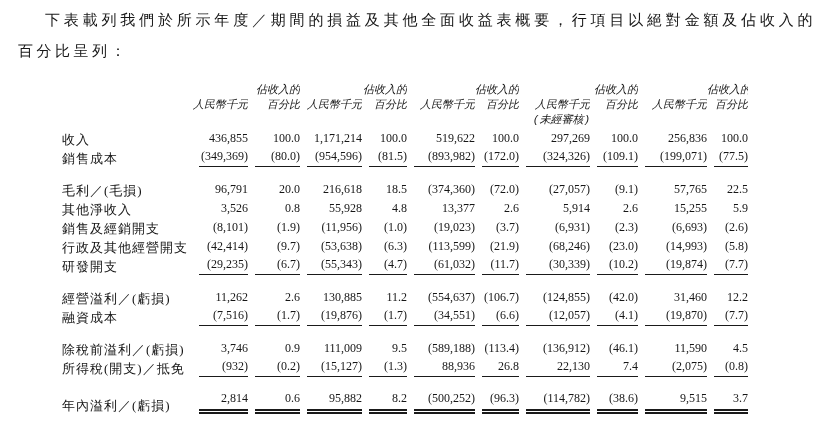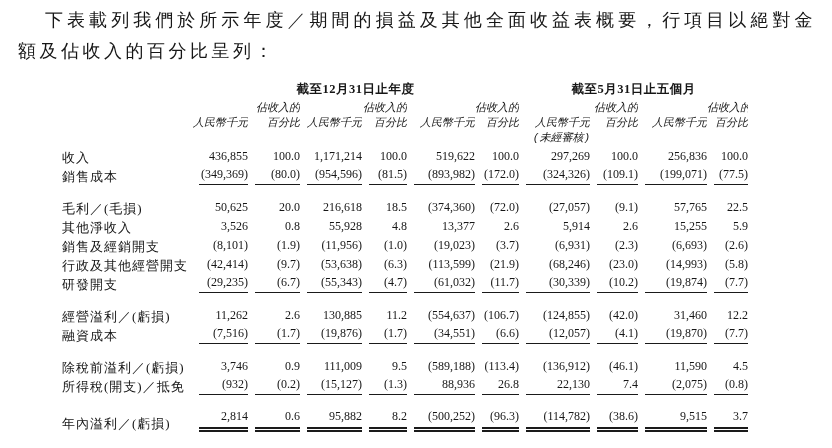--- a/index.html
+++ b/index.html
@@ -4,21 +4,21 @@
 <style>
   html,body{margin:0;padding:0;}
   body{
     width:832px;height:448px;overflow:hidden;
     background:#ffffff;color:#161616;
     font-family:"Liberation Serif","DejaVu Serif",serif;
   }
   .page{width:832px;height:448px;position:relative;}
   .intro{
     margin:5px 16px 0 18px;
-    font-size:18px;line-height:31px;letter-spacing:3.5px;
+    font-size:15px;line-height:31px;letter-spacing:3.5px;
     text-indent:27px;text-align:justify;
   }
   table.fin{
     border-collapse:collapse;table-layout:fixed;
     margin:12px 0 0 62px;width:686px;
     font-size:12px;line-height:16px;
   }
   table.fin td{padding:0;vertical-align:bottom;overflow:hidden;}
   .cv{margin-left:7px;text-align:right;padding-bottom:2px;white-space:nowrap;}
   td.rule-s .cv{border-bottom:1.5px solid #1a1a1a;}
@@ -50,25 +50,20 @@
       <col style="width:62px">
         <col style="width:45px">
       <col style="width:68px">
         <col style="width:44px">
       <col style="width:71px">
         <col style="width:48px">
       <col style="width:69px">
         <col style="width:41px">
     </colgroup>
     <thead id="fin-head">
-        <tr class="grp-row">
-          <td></td>
-          <td colspan="6" class="grp">截至12月31日止年度</td>
-          <td colspan="4" class="grp">截至5月31日止五個月</td>
-        </tr>
         <tr class="sub-row">
           <td></td>
           <td class="sub">
             <div class="cv">人民幣千元</div>
           </td>
           <td class="sub">
             <div class="cv">佔收入的<br>百分比</div>
           </td>
           <td class="sub">
             <div class="cv">人民幣千元</div>
@@ -177,21 +172,21 @@
           <td class="rule-s">
             <div class="cv">(77.5)</div>
           </td>
         </tr>
         <tr class="sp">
           <td colspan="11"></td>
         </tr>
         <tr class="data">
           <td class="lbl b">毛利／(毛損)</td>
           <td class="">
-            <div class="cv b">50,625</div>
+            <div class="cv b">96,791</div>
           </td>
           <td class="">
             <div class="cv b">20.0</div>
           </td>
           <td class="">
             <div class="cv b">216,618</div>
           </td>
           <td class="">
             <div class="cv b">18.5</div>
           </td>

